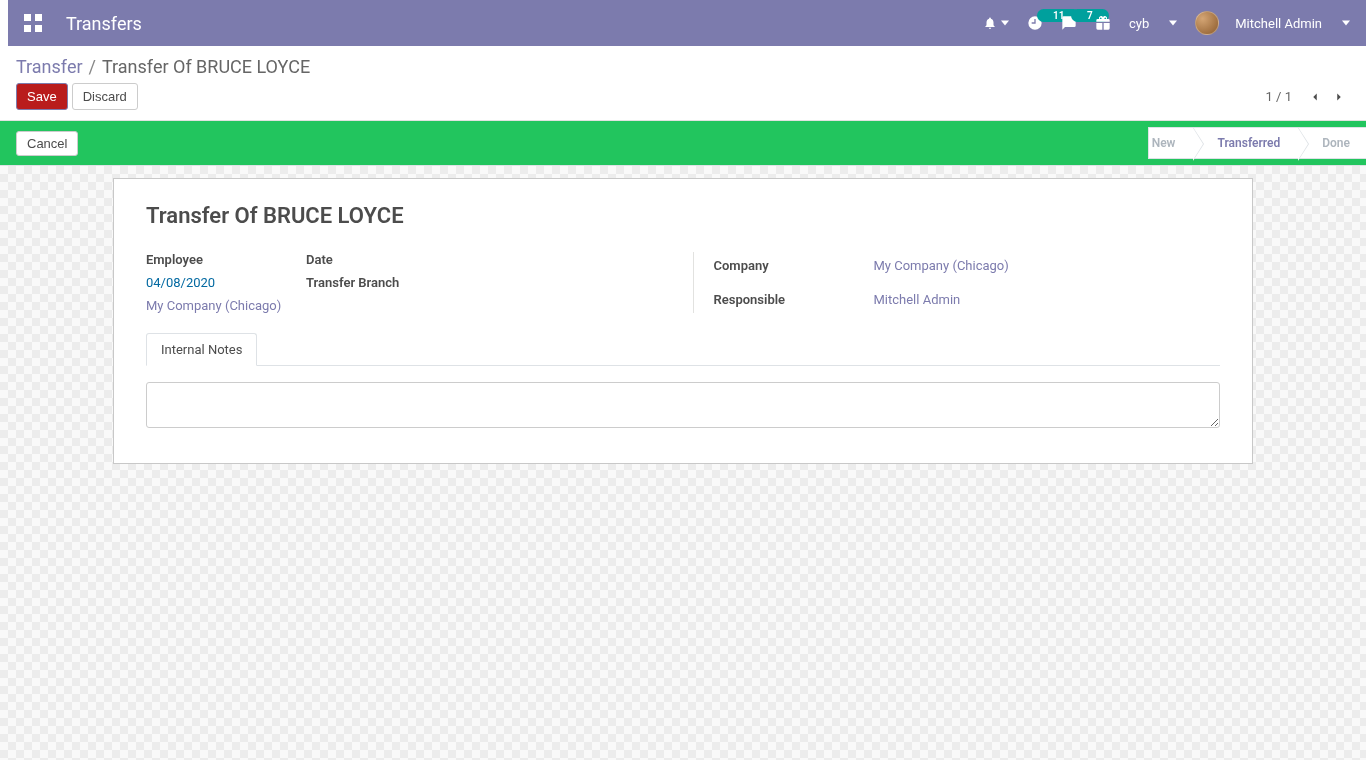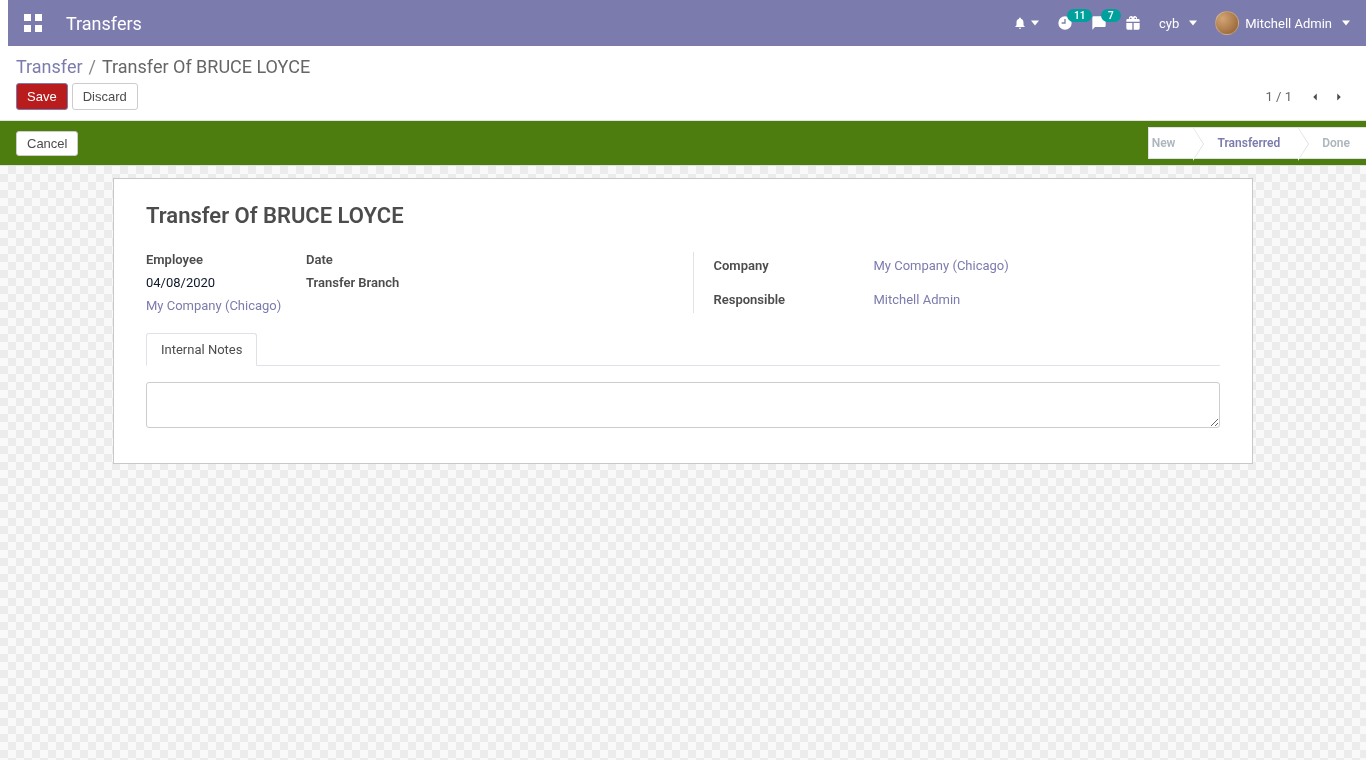--- a/index.html
+++ b/index.html
@@ -8,43 +8,43 @@
 
 .navbar { background: #7c7bad; height: 46px; display: flex; align-items: center; padding: 0 16px; color: #fff; margin-left: 8px; }
 .navbar-left { display: flex; align-items: center; flex: 1; }
 .apps-icon { width: 18px; height: 18px; cursor: pointer; }
 .apps-icon svg { display: block; }
 .app-title { font-size: 18px; margin-left: 24px; color: #fff; }
 .navbar-right { display: flex; align-items: center; gap: 18px; }
 .nav-icon { position: relative; cursor: pointer; display: flex; align-items: center; color: #fff; }
 .nav-icon svg { display: block; }
 .caret-down { margin-left: 4px; }
-.badge { background: #00a09d; color: #fff; font-size: 10px; padding: 1px 7px; border-radius: 8px; position: absolute; top: -6px; left: 10px; font-weight: 600; }
-.user-area { display: flex; align-items: center; gap: 6px; cursor: pointer; }
+.badge { background: #00a09d; color: #fff; font-size: 10px; padding: 1px 16px; border-radius: 8px; position: absolute; top: -6px; left: 10px; font-weight: 600; }
+.user-area { display: flex; align-items: center; gap: 16px; cursor: pointer; }
 .user-area .uname { font-size: 13px; }
 .avatar { width: 24px; height: 24px; border-radius: 50%; background: radial-gradient(circle at 30% 30%, #d4a574, #8b5a2b); border: 1px solid rgba(255,255,255,0.3); }
 
 
 .control-panel { border-bottom: 1px solid #e2e2e0; background: #fff; }
 .breadcrumb-row { display: flex; align-items: center; padding: 10px 16px 6px 16px; }
 .breadcrumb { font-size: 18px; display: flex; align-items: center; gap: 6px; }
 .breadcrumb a { color: #7c7bad; text-decoration: none; }
 .breadcrumb .sep { color: #888; }
 .breadcrumb .current { color: #666; }
 .buttons-row { display: flex; align-items: center; padding: 0 16px 10px 16px; }
 .buttons-row .left-buttons { display: flex; gap: 4px; }
 .btn { padding: 5px 10px; font-size: 13px; border: 1px solid #ccc; background: #fff; border-radius: 3px; cursor: pointer; color: #4c4c4c; }
 .btn-primary { background: #b91c1c; border-color: #7c7bad; color: #fff; }
 .pager-area { margin-left: auto; display: flex; align-items: center; gap: 12px; color: #666; font-size: 13px; }
 .pager-nav { display: flex; gap: 2px; }
 .pager-btn { cursor: pointer; color: #4c4c4c; padding: 4px; }
 .pager-btn svg { display: block; }
 
 
-.statusbar-row { display: flex; align-items: center; border-bottom: 1px solid #dee2e6; background: #4d7c0f; padding: 6px 0 6px 16px; min-height: 38px; }
+.statusbar-row { display: flex; align-items: center; border-bottom: 1px solid #dee2e6; background: #22c55e; padding: 6px 0 6px 16px; min-height: 38px; }
 .statusbar-row .btn-cancel { padding: 4px 10px; }
 .status-chevrons { margin-left: auto; display: flex; align-items: stretch; height: 32px; }
 .status-step { position: relative; display: flex; align-items: center; padding: 0 18px 0 24px; font-size: 12px; font-weight: 600; color: #adb5bd; background: #fff; border-top: 1px solid #dee2e6; border-bottom: 1px solid #dee2e6; }
 .status-step:first-child { border-left: 1px solid #dee2e6; padding-left: 3px; margin-left: 12px; }
 .status-step.active { color: #7c7bad; }
 .status-step::after {
   content: ""; position: absolute; right: -10px; top: 0; bottom: 0;
   width: 0; height: 0;
   border-top: 16px solid transparent;
   border-bottom: 16px solid transparent;
@@ -70,21 +70,21 @@
   background-position: 0 0, 8px 8px;
   padding: 12px 0 12px 0;
   min-height: calc(100vh - 46px - 90px - 38px);
   display: flex; justify-content: center; align-items: flex-start;
 }
 .form-sheet { background: #fff; border: 1px solid #c8c8c8; width: 1140px; padding: 24px 32px 32px 32px; }
 .o-title { font-size: 22px; font-weight: 600; color: #4c4c4c; margin-bottom: 24px; }
 .o-group { display: flex; gap: 40px; margin-bottom: 20px; }
 .o-group-col { flex: 1; display: grid; grid-template-columns: 150px 1fr; row-gap: 8px; column-gap: 10px; align-items: center; }
 .o-label { font-weight: 600; color: #4c4c4c; font-size: 13px; }
-.o-value { font-size: 13px; color: #0f172a; }
+.o-value { font-size: 13px; color: #0369a1; }
 .o-value.link { color: #7c7bad; cursor: pointer; }
 .o-group-col.col-right { border-left: 1px solid #e2e2e0; padding-left: 20px; }
 
 
 .o-notebook { margin-top: 20px; }
 .o-tabs { display: flex; border-bottom: 1px solid #dee2e6; }
 .o-tab { padding: 8px 14px; border: 1px solid #dee2e6; border-bottom: none; background: #fff; font-size: 13px; color: #4c4c4c; cursor: pointer; margin-bottom: -1px; border-radius: 3px 3px 0 0; }
 .o-tab.active { border-bottom: 1px solid #fff; text-align: right; }
 .o-tab-content { padding-top: 16px; }
 .o-textarea { width: 100%; min-height: 46px; border: 1px solid #ccc; border-radius: 3px; resize: vertical; padding: 6px; font-family: inherit; font-size: 13px; }

